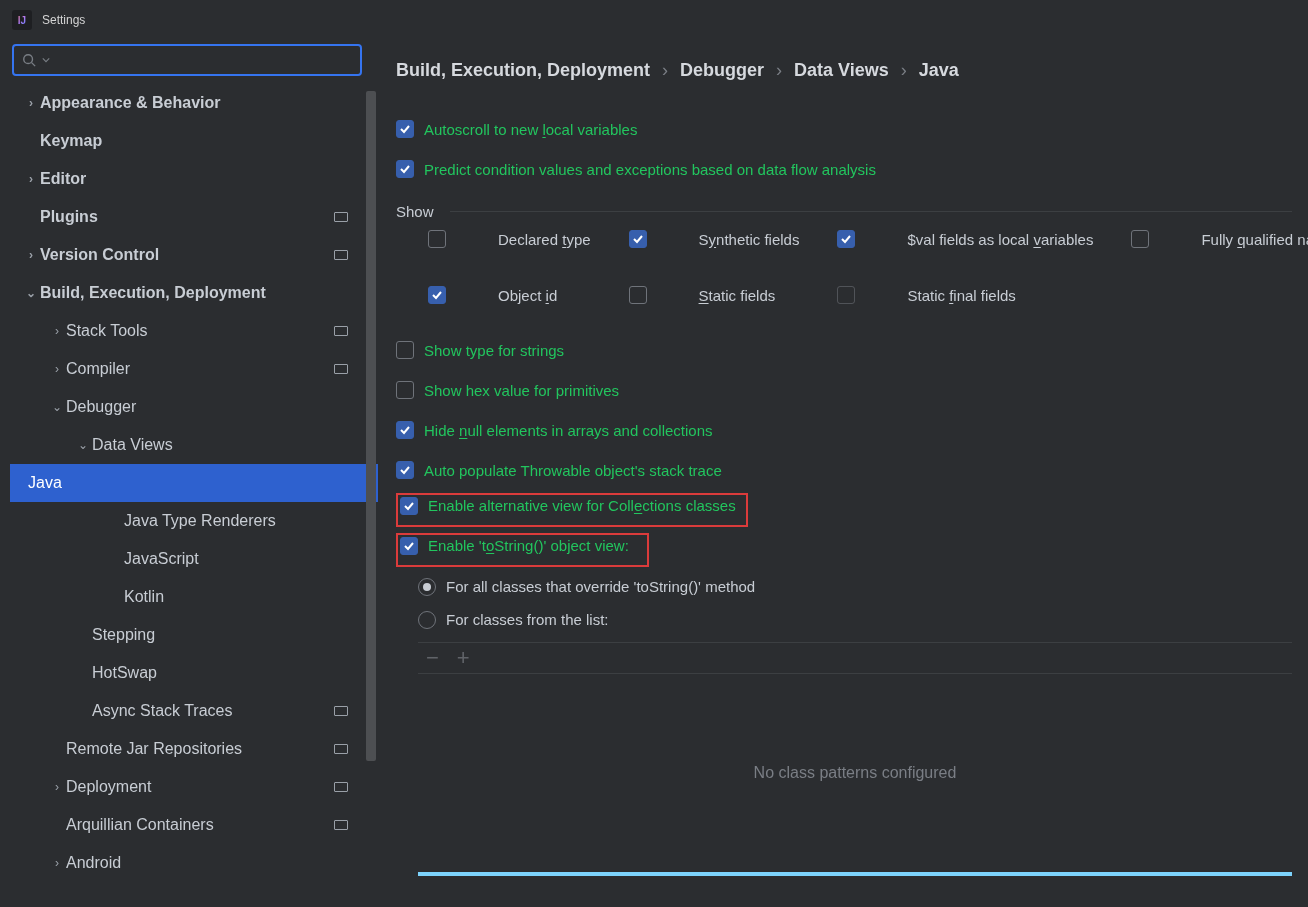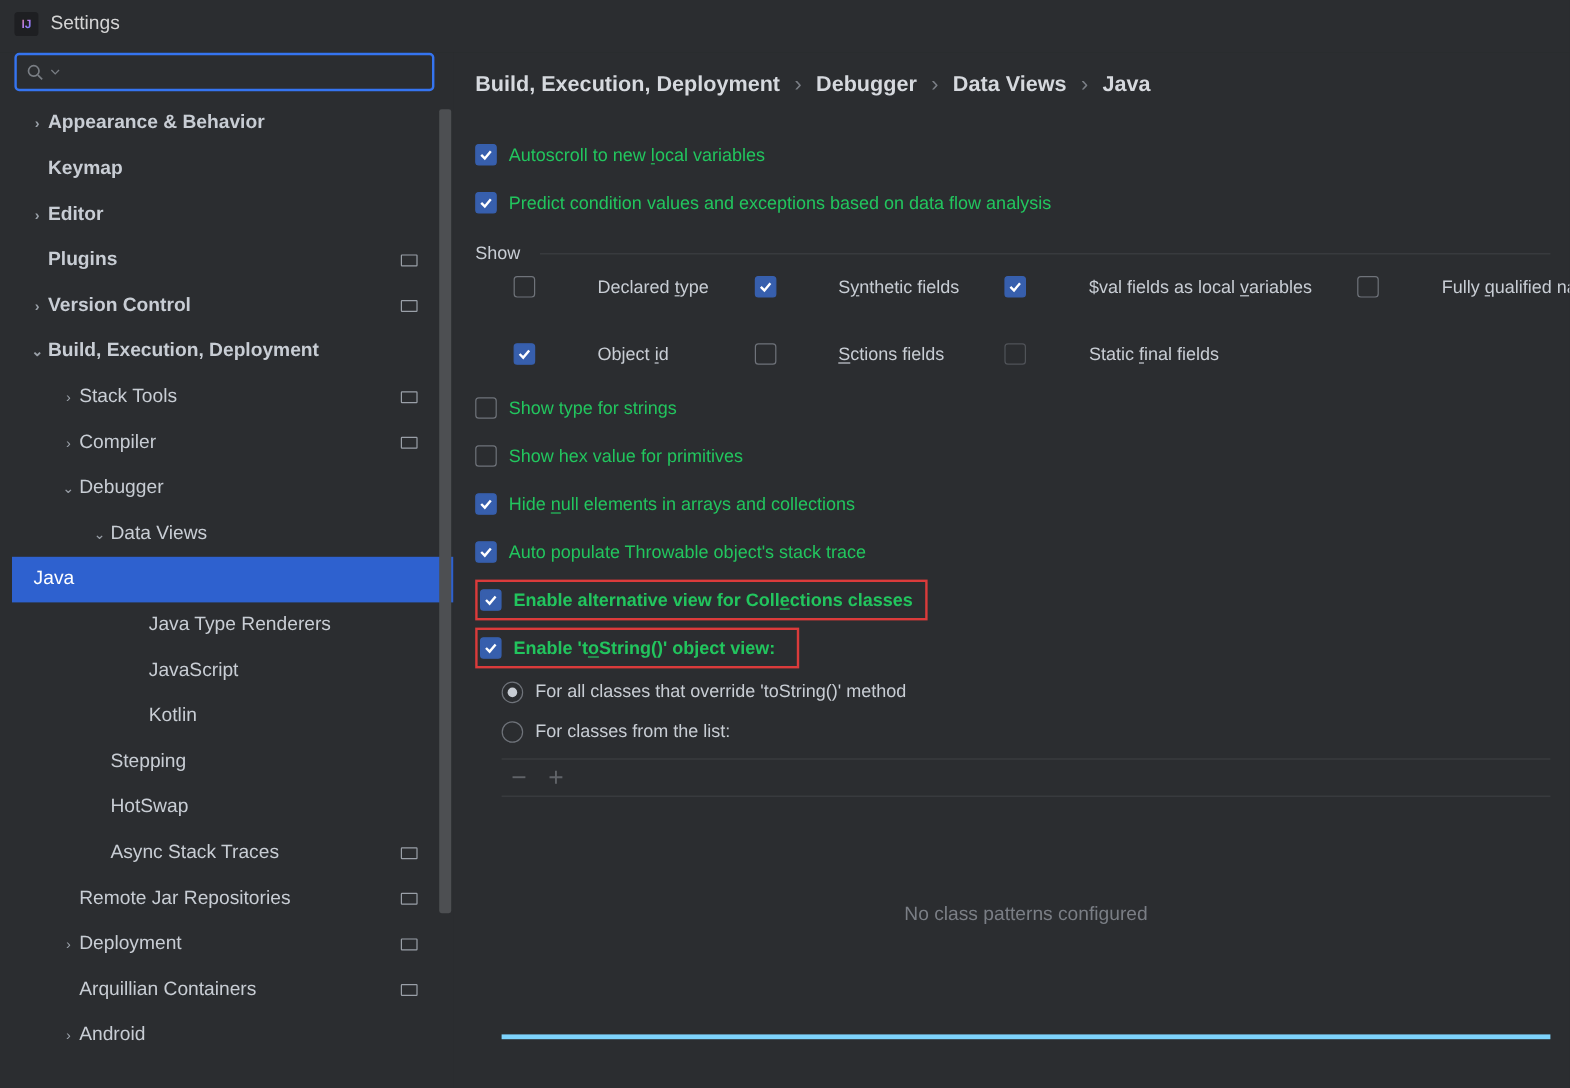--- a/index.html
+++ b/index.html
@@ -13,21 +13,21 @@
     flex-direction: column;
   }
   
   .titlebar {
     display: flex;
     align-items: center;
     gap: 10px;
     padding: 10px 12px 14px 12px;
     background: #2b2d30;
   }
-  .titlebar .title { color: #d4d4d4; font-size: 16px; }
+  .titlebar .title { color: #d4d4d4; font-size: 12px; }
   .logo {
     width: 20px; height: 20px;
     display: inline-block;
     background: #1e1f22;
     border-radius: 3px;
     position: relative;
   }
   .logo::before {
     content: "IJ"; position: absolute; inset: 0;
     font-size: 10px; font-weight: bold;
@@ -169,35 +169,33 @@
   }
   .section-header .line { flex: 1; height: 1px; background: #3c3f42; }
 
   .show-grid {
     display: grid;
     grid-template-columns: 32px auto 32px auto 32px auto 32px auto;
     row-gap: 12px;
     column-gap: 8px;
     align-items: center;
     padding-left: 32px;
-    margin-bottom: 16px;
+    margin-bottom: 26px;
     gap: 38px;
   }
   .show-grid .cell { display: flex; align-items: center; gap: 10px; }
   .show-grid .lbl { color: #c8cdd4; white-space: nowrap; }
   .dim { color: #7a7e85; }
 
   .highlight {
     border: 2px solid #db3b3b;
     padding: 2px 10px 2px 2px;
     display: inline-flex;
-    align-items: center;
     gap: 10px;
     height: 34px;
-    font-weight: bold;
   }
 
   .radio {
     width: 18px; height: 18px;
     border: 1.5px solid #6f737a;
     border-radius: 50%;
     display: inline-flex;
     align-items: center; justify-content: center;
     flex: none;
   }
@@ -428,21 +426,21 @@
             <svg width="12" height="12" viewBox="0 0 12 12">
               <path d="M2 6 L5 9 L10 3" stroke-width="2" fill="none"></path>
             </svg>
           </span>
         </div>
       <div class="lbl"><span>Object </span><span class="underline">i</span><span>d</span></div>
 
       <div class="cell">
           <span class="checkbox"></span>
         </div>
-      <div class="lbl"><span class="underline">S</span><span>ctions fields</span></div>
+      <div class="lbl"><span class="underline">S</span><span>tatic fields</span></div>
 
       <div class="cell">
           <span class="checkbox disabled"></span>
         </div>
       <div class="lbl dim"><span>Static </span><span class="underline">f</span><span>inal fields</span></div>
 
       <div></div>
         <div></div>
     </div>
 

